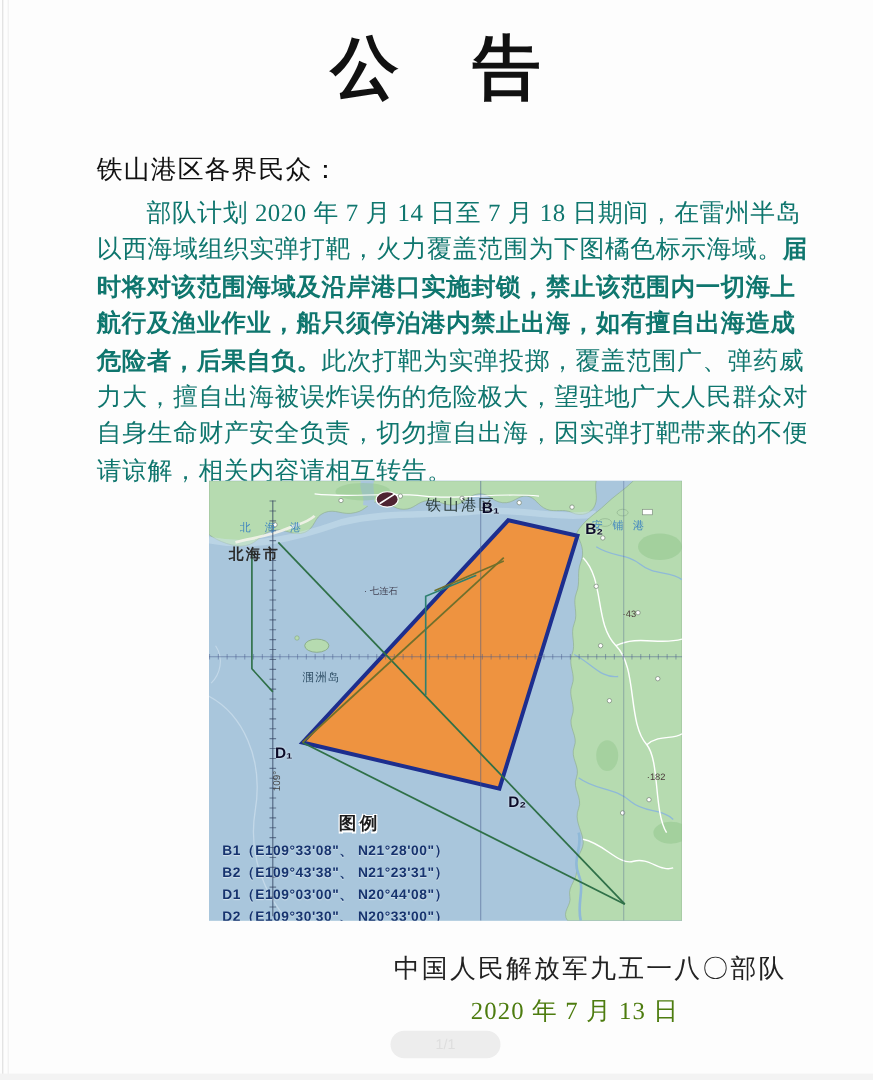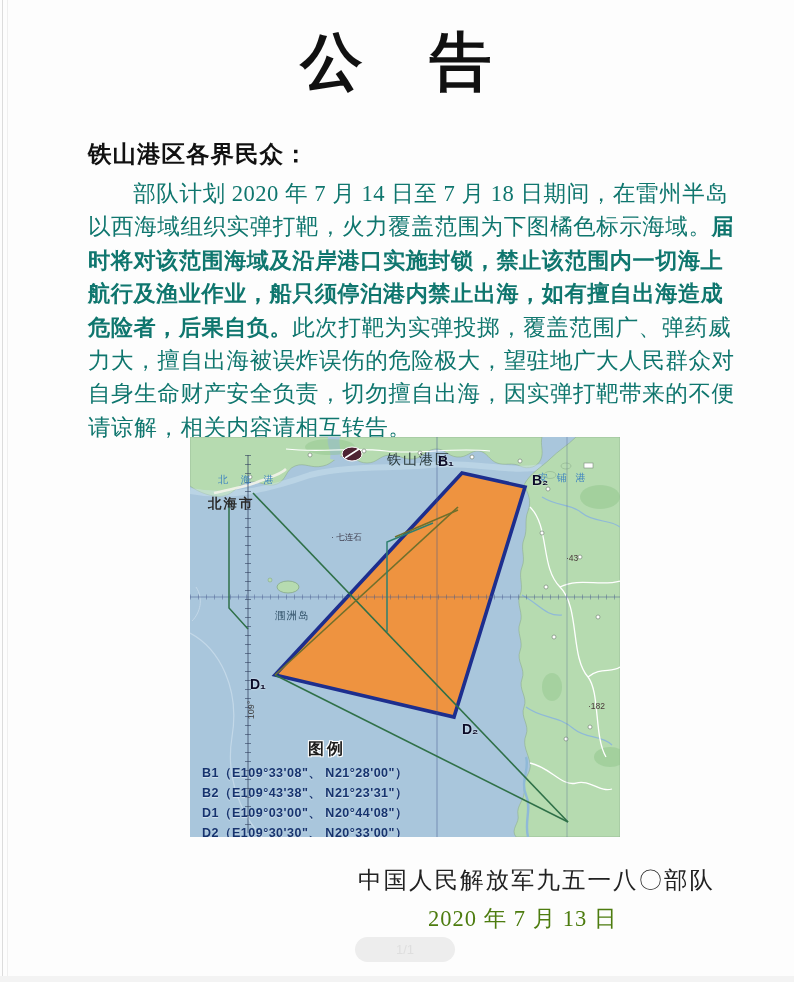--- a/index.html
+++ b/index.html
@@ -15,21 +15,21 @@
   }
   .page-edge{position:absolute;top:0;bottom:0;width:1px;}
   .edge1{left:2px;background:#dcdcdc;}
   .edge2{left:7px;background:#efefef;}
   .doc-title{
     position:absolute;top:20px;left:0;width:100%;text-align:center;
     font-size:62px;font-weight:bold;word-spacing:46px;letter-spacing:2px;
     font-family:"Liberation Sans", sans-serif;color:#111;
   }
   .salutation{
-    position:absolute;left:88px;top:138px;font-size:23.5px;font-weight:bold;
+    position:absolute;left:88px;top:138px;font-size:23.5px;font-weight:normal;
     letter-spacing:1px;color:#111;
   }
   .body-text{position:absolute;left:88px;top:177px;width:640px;}
   .body-line{
     font-size:22.6px;line-height:33.4px;white-space:nowrap;color:#0f766e;
     letter-spacing:.5px;
   }
   .body-line.indent{text-indent:2em;}
   .body-line .b{font-weight:bold;font-family:"Liberation Sans", sans-serif;font-size:22.2px;}
   .signature{

